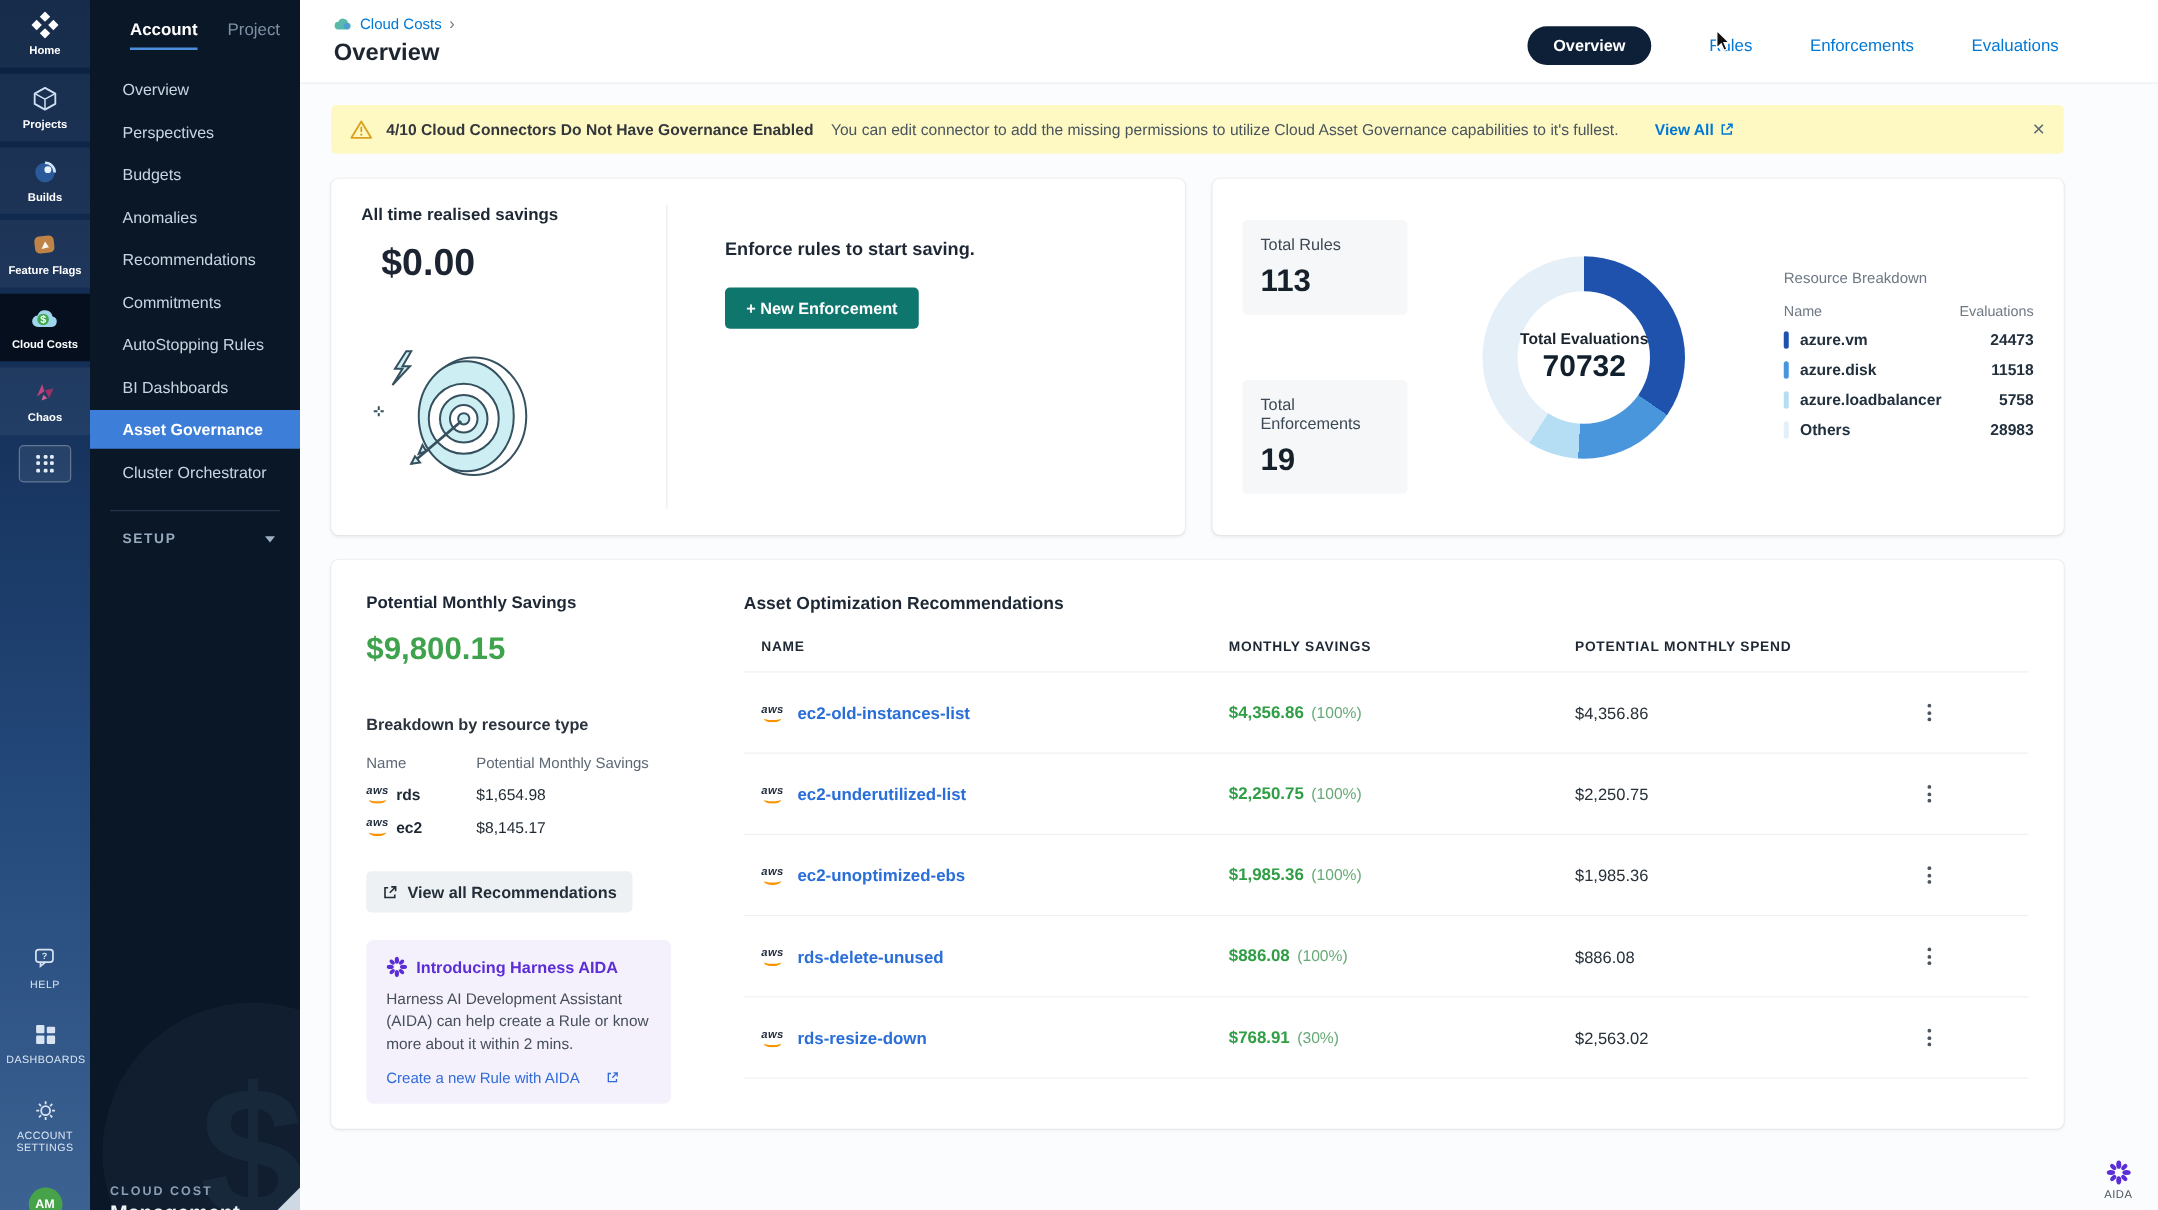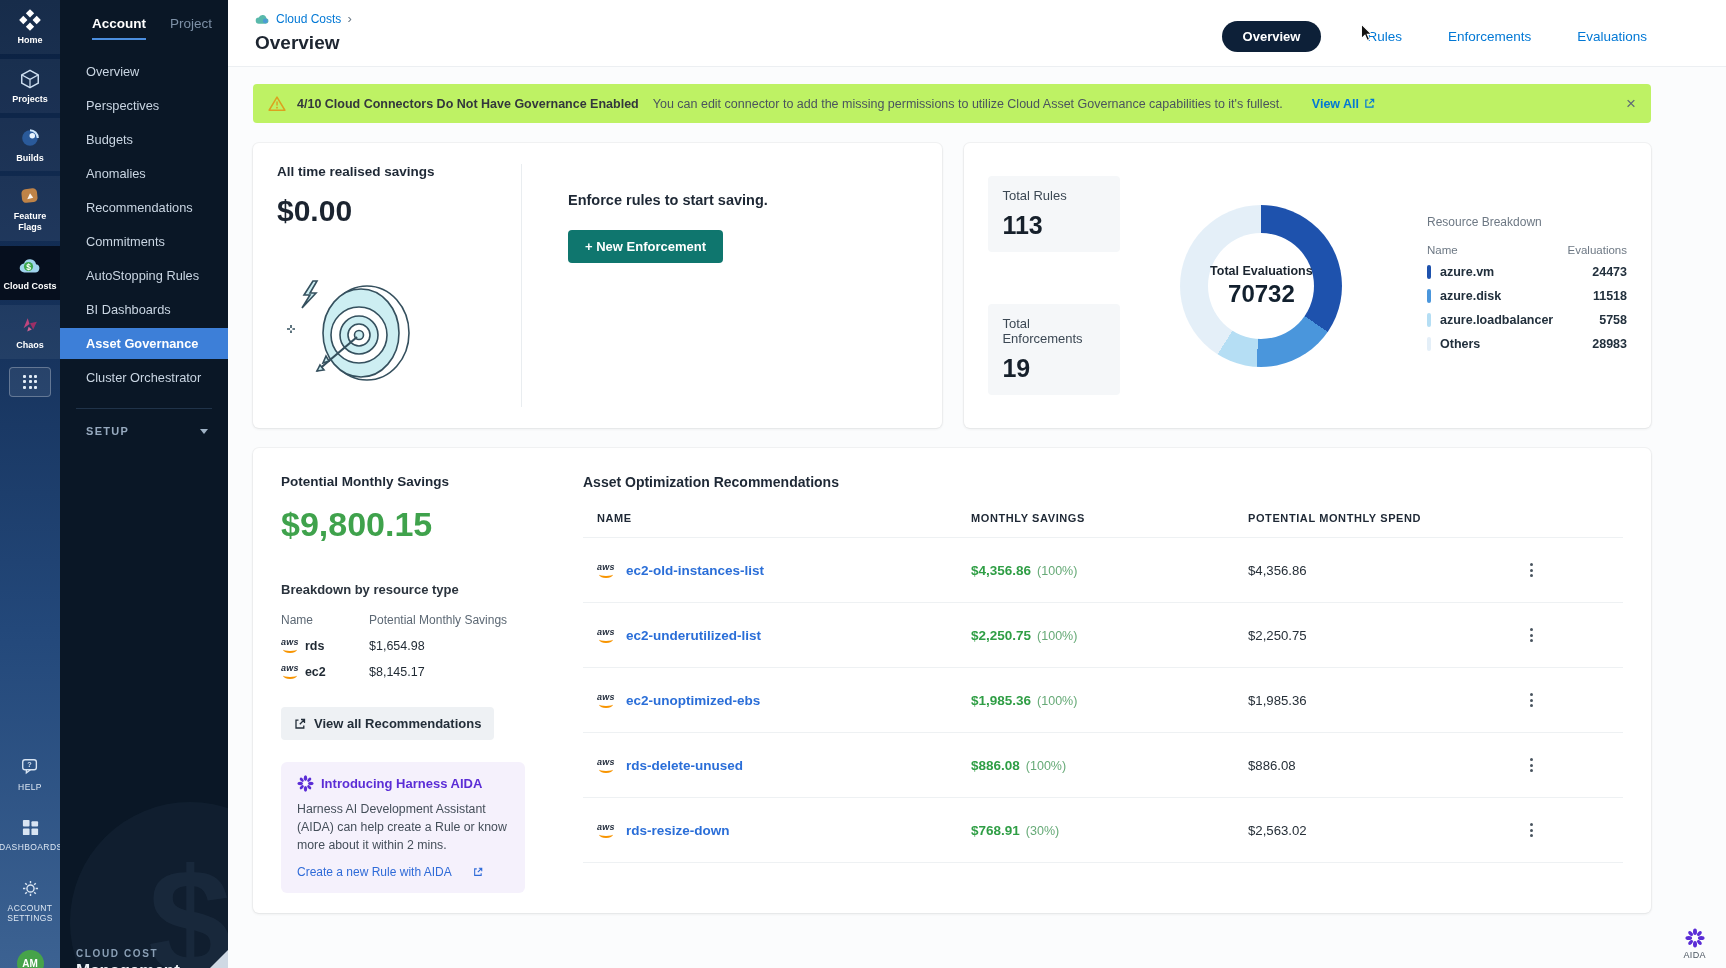--- a/index.html
+++ b/index.html
@@ -1,21 +1,21 @@
 <!DOCTYPE html>
 <html><head>
 <meta charset="utf-8">
 <style>
   html,body{margin:0;padding:0;}
   body{width:1726px;height:968px;overflow:hidden;display:flex;background:#fbfcfd;
        font-family:"Liberation Sans",sans-serif;color:#1e2835;}
   svg{display:block;}
 
   
-  .rail{width:60px;flex-shrink:0;display:flex;flex-direction:column;
+  .rail{width:72px;flex-shrink:0;display:flex;flex-direction:column;
         background:linear-gradient(180deg,#0a2040 0%,#142f57 30%,#23487a 65%,#3c6292 100%);}
   .rail-item{display:flex;flex-direction:column;align-items:center;gap:4px;
              padding:9px 2px 8px;background:rgba(255,255,255,.055);margin-bottom:5px;cursor:pointer;}
   .rail-item.active{background:#060f1e;}
   .rail-item .rlbl{font-size:9px;font-weight:700;color:#fff;text-align:center;line-height:1.2;}
   .rail-grid{width:40px;height:28px;margin:3px auto 0;border:1px solid rgba(255,255,255,.28);
              border-radius:4px;background:rgba(255,255,255,.07);display:flex;align-items:center;justify-content:center;cursor:pointer;}
   .dots{display:grid;grid-template-columns:repeat(3,3px);gap:2.5px;}
   .dots i{width:3px;height:3px;background:#e2ecf7;border-radius:1px;}
   .rail-bottom{margin-top:auto;display:flex;flex-direction:column;align-items:center;gap:26px;padding-bottom:0;}
@@ -52,32 +52,32 @@
   .crumb-link{color:#0278d5;cursor:pointer;}
   .crumb-sep{color:#6b7a88;font-size:13px;}
   .page-title{font-size:19px;font-weight:700;color:#1d2530;margin-top:6px;}
   .top-tabs{display:flex;align-items:center;gap:46px;margin-top:8px;}
   .pill{background:#0d2038;color:#fff;font-size:13px;font-weight:700;padding:8px 21px;border-radius:18px;cursor:pointer;}
   .top-tab{color:#0278d5;font-size:13.5px;cursor:pointer;}
   .cursor{position:absolute;left:1132px;top:23px;pointer-events:none;}
 
   .content{padding:17px 75px 0 25px;flex:1;position:relative;}
 
-  .banner{display:flex;align-items:center;gap:11px;background:#bef264;border-radius:4px;padding:11px 15px;}
+  .banner{display:flex;align-items:center;gap:11px;background:#fef9c3;border-radius:4px;padding:11px 15px;}
   .b-title{font-size:12.5px;font-weight:700;color:#33373c;}
   .b-desc{font-size:12.5px;color:#4a545e;margin-left:3px;}
   .b-link{display:flex;align-items:center;gap:5px;color:#0278d5;font-size:12.5px;font-weight:600;margin-left:18px;cursor:pointer;}
   .b-close{margin-left:auto;color:#5f6b76;font-size:17px;line-height:1;cursor:pointer;}
 
   .card{background:#fff;border-radius:6px;box-shadow:0 1px 3px rgba(40,50,60,.09),0 0 0 1px rgba(40,50,60,.04);}
   .row1{display:flex;gap:22px;margin-top:20px;}
   .card-a{flex:683;height:285px;box-sizing:border-box;display:flex;padding:21px 24px;}
   .card-a-left{width:244px;border-right:1px solid #e9edf0;position:relative;}
   .stat-label{font-size:13.5px;font-weight:700;color:#1e2835;}
-  .big-money{font-size:30px;font-weight:700;color:#1b2430;margin-top:15px;}
+  .big-money{font-size:30px;font-weight:700;color:#1b2430;margin-top:15px;margin-left:16px;}
   .illus{position:absolute;left:2px;bottom:16px;}
   .card-a-right{flex:1;padding:28px 8px 0 46px;}
   .enf-title{font-size:14.5px;font-weight:700;color:#1e2835;}
   .enf-desc{font-size:12.5px;color:#414c58;line-height:1.55;margin-top:10px;max-width:372px;}
   .enf-btn{display:inline-block;margin-top:22px;background:#0f766e;color:#fff;font-size:13px;font-weight:700;
            padding:9px 17px;border-radius:4px;border:none;cursor:pointer;font-family:inherit;}
 
   .card-b{flex:680;height:285px;box-sizing:border-box;display:flex;align-items:center;padding:20px 24px;}
   .tiles{display:flex;flex-direction:column;gap:52px;width:132px;flex-shrink:0;}
   .tile{background:#f5f7f9;border-radius:4px;padding:12px 14px;}
@@ -91,21 +91,21 @@
   .dc-value{font-size:24px;font-weight:700;color:#12202e;margin-top:2px;}
   .breakdown{margin-left:auto;width:200px;}
   .bd-title{font-size:12px;color:#6d7884;}
   .bd-head{display:flex;justify-content:space-between;font-size:11.5px;color:#6d7884;margin:15px 0 4px;}
   .bd-row{display:flex;align-items:center;gap:9px;padding:5px 0;font-size:12.5px;font-weight:700;color:#22303d;}
   .chip{width:4px;height:14px;border-radius:2px;flex-shrink:0;}
   .bd-val{margin-left:auto;font-weight:700;}
 
   .card-c{margin-top:20px;margin-bottom:20px;display:flex;padding:26px 28px 20px;box-sizing:border-box;min-height:413px;}
   .left-col{width:268px;flex-shrink:0;margin-right:34px;}
-  .pm-value{font-size:34px;font-weight:700;color:#3fa24c;margin-top:16px;}
+  .pm-value{font-size:25px;font-weight:700;color:#3fa24c;margin-top:16px;}
   .pm-sub{font-size:13px;font-weight:600;color:#2a333d;margin-top:38px;}
   .pm-head{display:flex;font-size:12px;color:#5c6874;margin-top:16px;}
   .pm-head .c1{width:88px;}
   .pm-row{display:flex;align-items:center;margin-top:11px;font-size:12.5px;color:#1f2933;}
   .pm-row .c1{width:88px;display:flex;align-items:center;gap:6px;font-weight:600;}
   .aws{display:inline-flex;flex-direction:column;align-items:center;line-height:1;}
   .aws b{font-size:9px;font-style:italic;color:#252f3e;letter-spacing:.3px;}
   .aws i{width:14px;height:5px;border-bottom:2px solid #f79400;border-radius:50%;margin-top:-1px;}
   .view-all{margin-top:28px;display:inline-flex;align-items:center;gap:8px;background:#eef1f4;border-radius:4px;
             padding:9px 13px;font-size:13px;font-weight:700;color:#232e39;cursor:pointer;}

